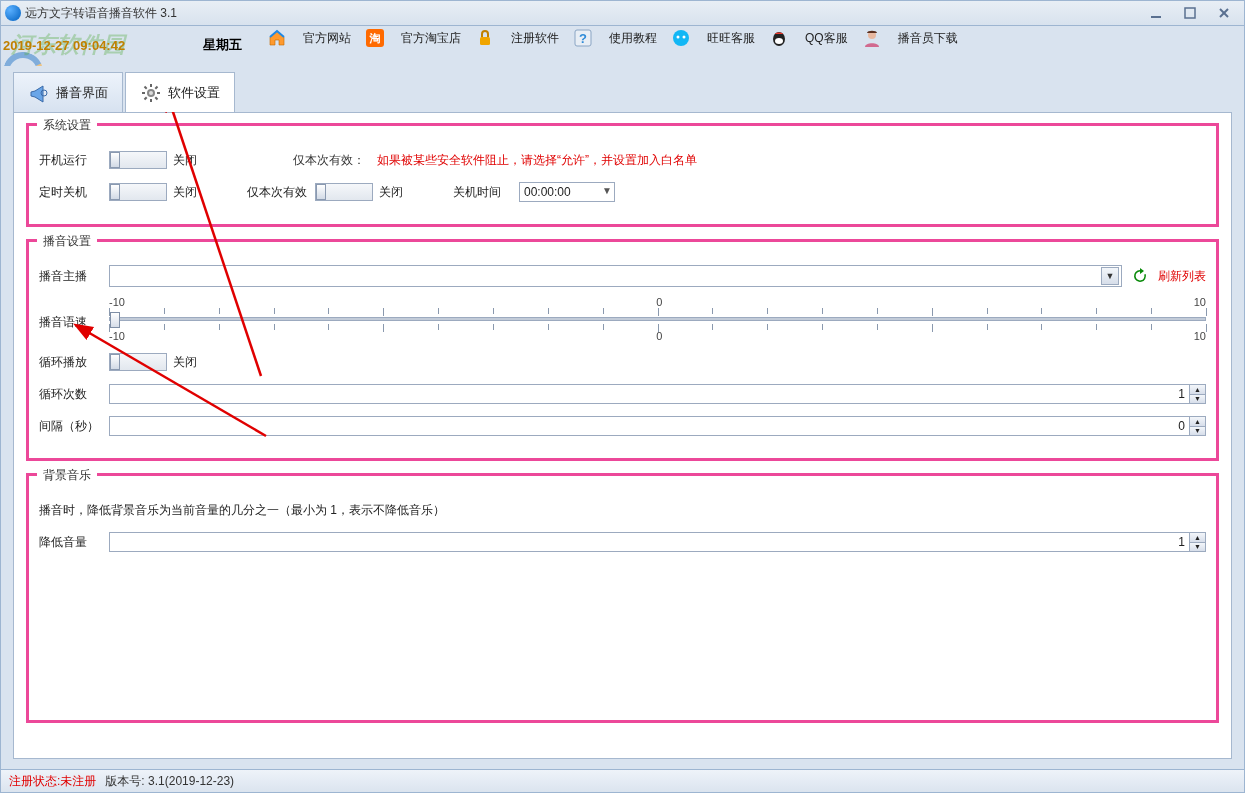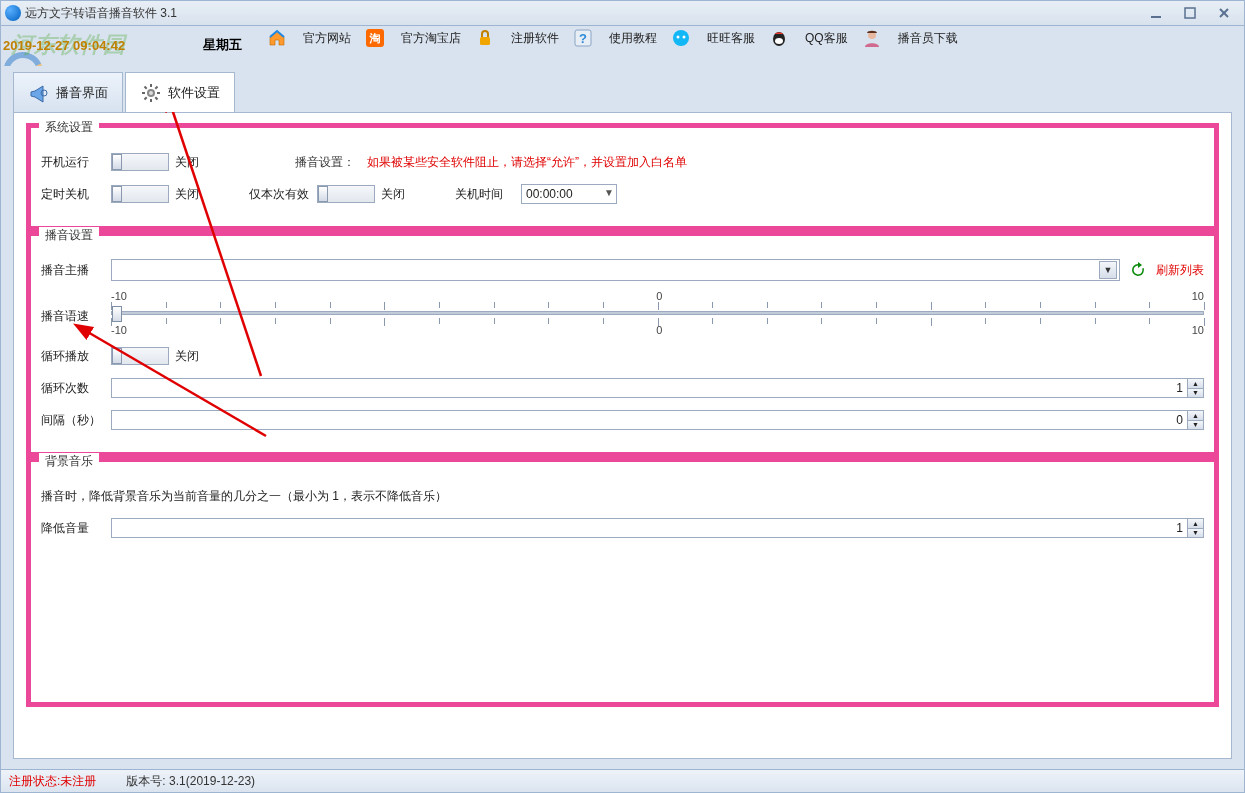--- a/index.html
+++ b/index.html
@@ -28,21 +28,21 @@
 .client { position: absolute; top: 66px; left: 0; right: 0; bottom: 24px; background: #d9e3ef; border-left:1px solid #9db5d1; border-right:1px solid #9db5d1; padding: 6px 12px 10px 12px; }
 
 
 .tabs { display:flex; height:40px;text-align:center; }
 .tab { display:flex; align-items:center; gap:6px; padding:0 14px; border:1px solid #a6b8cf; background: linear-gradient(#edf3fb,#d7e2f0); font-size:13px; color:#222; cursor:pointer; border-bottom:none; margin-right:2px;}
 .tab.active { background:#fff; position:relative; z-index:2; }
 .tab .ticon2 { width:22px; height:22px; display:flex; align-items:center; justify-content:center; }
 .tab-content { background:#fff; border:1px solid #a6b8cf; height: calc(100% - 40px); padding:10px 12px; overflow:auto; position:relative; }
 
 
-.group { border:5px solid #ec4899; margin-bottom:0; position:relative; padding:14px 10px 12px 10px; }
+.group { border:3px solid #ec4899; margin-bottom:12px; position:relative; padding:14px 10px 12px 10px; }
 .group-title { position:absolute; top:-9px; left:8px; background:#fff; padding:0 6px; font-size:12px; color:#333; }
 
 
 .row { display:flex; align-items:center; font-size:12px; color:#222; margin:8px 0; min-height:24px;}
 .lbl { width:70px; flex-shrink:0; }
 .toggle { display:flex; align-items:center; gap:0;}
 .toggle-track { width:58px; height:18px; background:linear-gradient(#f5f7fa,#e2e7ee); border:1px solid #9caabf; position:relative; cursor:pointer;}
 .toggle-thumb { width:10px; height:16px; background:linear-gradient(#fff,#d2dae6); border:1px solid #8a99b0; position:absolute; left:0; top:0;}
 .toggle-state { margin-left:6px; }
 .hint-label { color:#333; margin-left:96px; margin-right:12px;}
@@ -63,21 +63,21 @@
 .slider-ticks span { position:absolute; width:1px; height:6px; background:#8a99ae; top:0;}
 
 
 .spin { flex:1; height:20px; border:1px solid #9caabf; background:#fff; display:flex; align-items:center; position:relative; }
 .spin .val { flex:1; text-align:right; padding-right:20px; font-size:12px;}
 .spin .spbtns { position:absolute; right:0; top:0; width:16px; height:100%; display:flex; flex-direction:column;}
 .spin .spbtn { flex:1; background:linear-gradient(#f3f6fa,#d7deea); border-left:1px solid #9caabf; font-size:7px; display:flex; align-items:center; justify-content:center; cursor:pointer;}
 .spin .spbtn:first-child { border-bottom:1px solid #9caabf;}
 
 
-.statusbar { position:absolute; left:0; right:0; bottom:0; height:24px; background:linear-gradient(#eef3f9,#dbe4ef); border:1px solid #9db5d1; display:flex; align-items:center; font-size:12px; color:#333; padding:0 8px; gap:30px;}
+.statusbar { position:absolute; left:0; right:0; bottom:0; height:24px; background:linear-gradient(#eef3f9,#dbe4ef); border:1px solid #9db5d1; display:flex; align-items:center; font-size:12px; color:#333; padding:0 8px; gap:9px;}
 .statusbar .reg { color:#e00000; }
 
 
 .arrow { position:absolute; pointer-events:none; }
 .arrow svg { overflow:visible; }
 
 
 .wmlogo{position:absolute;left:2px;top:26px;width:42px;height:42px;pointer-events:none;}
 .wmlogo .c1{position:absolute;width:40px;height:40px;border:6px solid rgba(40,120,200,0.5);border-radius:50%;border-right-color:transparent;border-bottom-color:transparent;transform:rotate(20deg);}
 .wmlogo .c2{position:absolute;width:40px;height:40px;border:6px solid rgba(255,170,40,0.55);border-radius:50%;border-left-color:transparent;border-top-color:transparent;transform:rotate(20deg);}
@@ -227,21 +227,21 @@
     <div class="group">
       <div class="group-title">系统设置</div>
       <div class="row">
         <span class="lbl">开机运行</span>
         <div class="toggle">
           <div class="toggle-track">
               <div class="toggle-thumb"></div>
             </div>
           <span class="toggle-state">关闭</span>
         </div>
-        <span class="hint-label">播音设置：</span>
+        <span class="hint-label">仅本次有效：</span>
         <span class="hint-red">如果被某些安全软件阻止，请选择“允许”，并设置加入白名单</span>
       </div>
       <div class="row">
         <span class="lbl">定时关机</span>
         <div class="toggle">
           <div class="toggle-track">
               <div class="toggle-thumb"></div>
             </div>
           <span class="toggle-state">关闭</span>
         </div>

